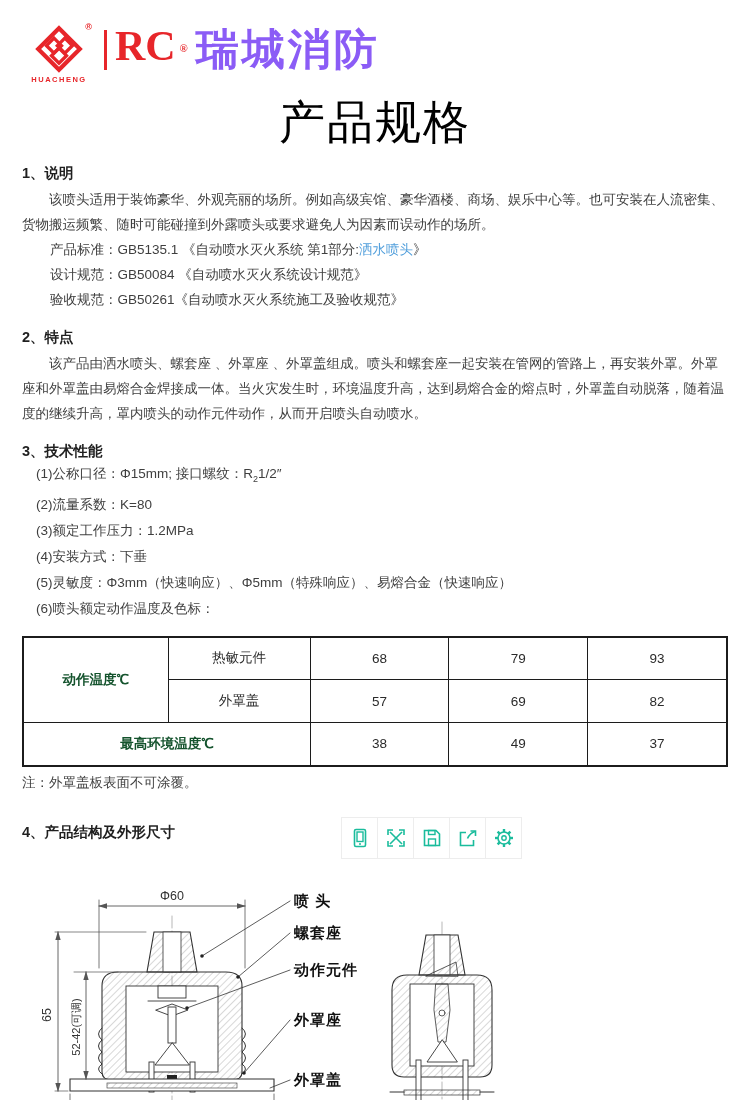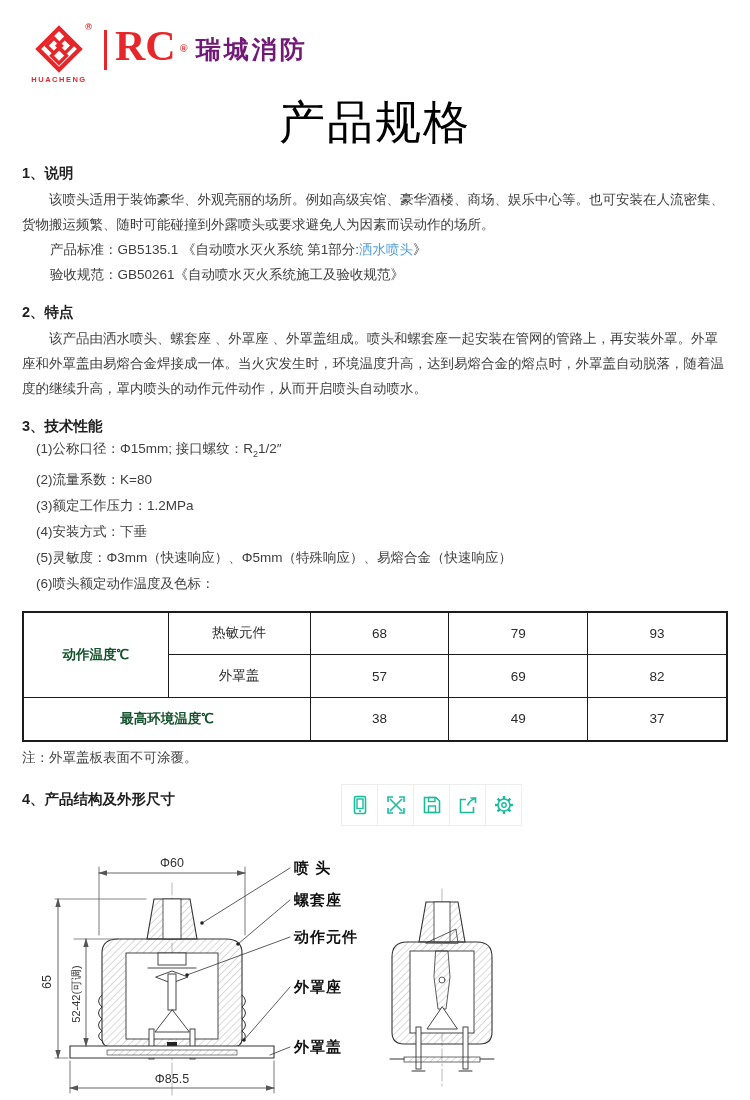--- a/index.html
+++ b/index.html
@@ -8,42 +8,42 @@
   .page { width:750px; height:1100px; background:#fff; padding:0 22px; position:relative; }
 
   
   .header { padding-top:24px; height:84px; display:flex; align-items:flex-start; }
   .logo-mark { display:flex; flex-direction:column; align-items:center; width:74px; position:relative; }
   .logo-mark .reg { position:absolute; top:-2px; right:4px; font-size:9px; color:#e7262a; font-weight:bold; }
   .huacheng-text { font-size:7.5px; font-weight:bold; color:#e7262a; letter-spacing:1.5px; margin-top:1px; }
   .logo-divider { width:3px; height:40px; background:#e7262a; margin:6px 8px 0 8px; }
   .logo-rc { font-family:"Liberation Serif", serif; font-size:42px; line-height:44px; font-weight:bold; color:#e7262a; position:relative; padding-right:12px; }
   .logo-rc sup { font-size:11px; position:absolute; top:2px; right:0; }
-  .brand { font-size:25px; line-height:50px; font-weight:bold; color:#701a75; letter-spacing:3px; margin-left:8px; }
+  .brand { font-size:43px; line-height:50px; font-weight:bold; color:#8b5cf6; letter-spacing:3px; margin-left:8px; }
 
   
   .doc-title { text-align:center; font-size:46px; line-height:52px; font-weight:500; color:#000; letter-spacing:2px; margin:12px 0 4px 0; }
 
   
   .sec-head { font-size:14.5px; font-weight:bold; color:#1f1f1f; line-height:20px; margin-top:15px; }
   .body-text { font-size:13.5px; color:#3f3f3f; line-height:25px; }
   .para { margin-top:4px; text-indent:2em; }
   .std-line { padding-left:28px; line-height:25px; }
   .link { color:#4e9ddb; text-decoration:none; cursor:pointer;text-align:center; }
   .item { padding-left:14px; line-height:26px; }
   sub { font-size:9px; }
 
   
   table.temp { width:100%; border-collapse:collapse; margin-top:14px; border:2px solid #1c1c1c; }
   table.temp td { border:1px solid #1c1c1c; text-align:center; font-size:13.5px; color:#2b2b2b; height:43px; }
   table.temp td.b { font-weight:bold; color:#14532d; }
   .note { font-size:13.5px; color:#3f3f3f; margin-top:7px; }
 
   
-  .s4-row { position:relative; margin-top:22px; height:46px; }
+  .s4-row { position:relative; margin-top:30px; height:46px; }
   .s4-row .sec-head { margin-top:14px; }
   .tools { position:absolute; left:320px; top:-5px; display:flex; background:#fff; }
   .tool { width:37px; height:42px; display:flex; align-items:center; justify-content:center; border:1px solid #ededed; margin-left:-1px; background:#fff; cursor:pointer; }
 
   
   .drawing-wrap { margin-top:12px; }
   svg text.dim { font-size:12.5px; fill:#333; }
   svg text.dim-sm { font-size:11px; fill:#333; }
   svg text.part { font-size:15px; font-weight:bold; fill:#111; letter-spacing:1px; }
 </style>
@@ -66,20 +66,21 @@
     <div class="logo-divider"></div>
     <div class="logo-rc"><span>RC</span><sup>®</sup></div>
     <div class="brand">瑞城消防</div>
   </div>
 
   <h1 class="doc-title">产品规格</h1>
 
   <div class="sec-head">1、说明</div>
   <p class="body-text para">该喷头适用于装饰豪华、外观亮丽的场所。例如高级宾馆、豪华酒楼、商场、娱乐中心等。也可安装在人流密集、货物搬运频繁、随时可能碰撞到外露喷头或要求避免人为因素而误动作的场所。</p>
   <div class="body-text std-line"><span>产品标准：GB5135.1 《自动喷水灭火系统 第1部分:</span><a class="link">洒水喷头</a><span>》</span></div>
+  <div class="body-text std-line">设计规范：GB50084 《自动喷水灭火系统设计规范》</div>
   <div class="body-text std-line">验收规范：GB50261《自动喷水灭火系统施工及验收规范》</div>
 
   <div class="sec-head">2、特点</div>
   <p class="body-text para">该产品由洒水喷头、螺套座 、外罩座 、外罩盖组成。喷头和螺套座一起安装在管网的管路上，再安装外罩。外罩座和外罩盖由易熔合金焊接成一体。当火灾发生时，环境温度升高，达到易熔合金的熔点时，外罩盖自动脱落，随着温度的继续升高，罩内喷头的动作元件动作，从而开启喷头自动喷水。</p>
 
   <div class="sec-head">3、技术性能</div>
   <div class="body-text item"><span>(1)公称口径：Φ15mm; 接口螺纹：R</span><sub>2</sub><span>1/2″</span></div>
   <div class="body-text item">(2)流量系数：K=80</div>
   <div class="body-text item">(3)额定工作压力：1.2MPa</div>
   <div class="body-text item">(4)安装方式：下垂</div>

